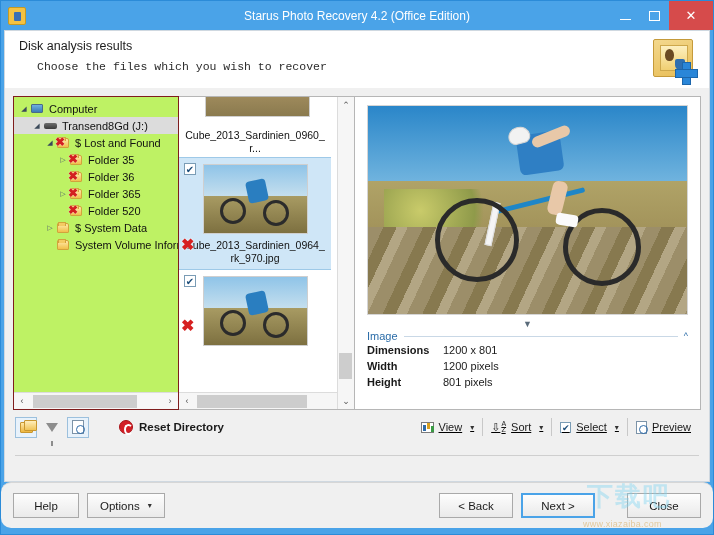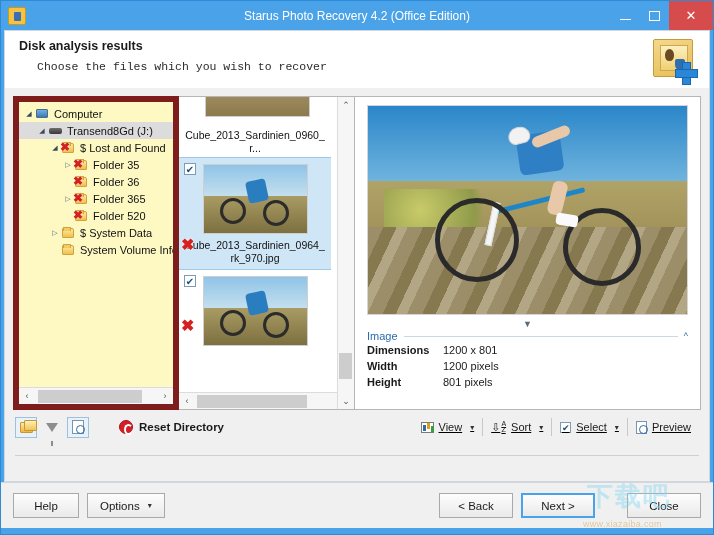--- a/index.html
+++ b/index.html
@@ -44,21 +44,21 @@
   }
   .winbtn.close { width: 44px; background: #d64b4b; font-size: 13px; }
   .min-glyph { width: 11px; height: 1px; background: #fff; margin-top: 7px; }
   .max-glyph { width: 11px; height: 10px; border: 1.5px solid #fff; }
   
   .header {
     flex: 0 0 58px; background: #ffffff;
     margin: 0 3px; border: 1px solid #cfd8e0; border-bottom: none;
     position: relative; padding: 8px 0 0 14px;
   }
-  .header h1 { font-size: 12.5px; font-weight: bold; color: #1b1b1b; }
+  .header h1 { font-size: 12.5px; font-weight: normal; color: #1b1b1b; }
   .header p { font-size: 11.5px; color: #2b2b2b; margin: 7px 0 0 18px; font-family: Liberation Mono, monospace; }
   .header-icon {
     position: absolute; right: 12px; top: 4px;
     width: 50px; height: 48px;
   }
   .hi-frame {
     position: absolute; left: 6px; top: 4px; width: 40px; height: 38px;
     background: linear-gradient(160deg,#f3d88d,#e8bd56);
     border: 1px solid #c59a3a; border-radius: 2px;
   }
@@ -85,22 +85,22 @@
   .hi-cross::after { left: 0; top: 7px; width: 21px; height: 7px; }
   
   .body-area {
     flex: 1 1 auto; background: #f0f0f0;
     margin: 0 3px; border: 1px solid #cfd8e0; border-top: none;
     display: flex; flex-direction: column;
   }
   .panels { display: flex; height: 322px; padding: 8px 8px 0 8px; gap: 0; }
   
   .tree-panel {
-    width: 166px; background: #fef9c3;
-    border: 6px solid #7f1d1d;
+    width: 166px; background: #bef264;
+    border: 1px solid #7f1d1d;
     display: flex; flex-direction: column;
   }
   .tree-scroll { flex: 1 1 auto; overflow: hidden; padding-top: 3px; }
   .tree-row {
     display: flex; align-items: center; height: 17px;
     font-size: 11px; color: #111; white-space: nowrap;
   }
   .tree-row.selected { background: #dcdcdc; }
   .expander {
     width: 12px; flex: 0 0 12px; text-align: center;
@@ -292,21 +292,21 @@
   .ic-preview::after { content: ""; position: absolute; left: 2px; top: 3px; width: 7px; height: 7px;
     border: 1.5px solid #2f6ba8; border-radius: 50%; }
   
   .statusline { height: 22px; flex: 0 0 22px; display: flex; align-items: center; padding: 0 10px; }
   .status-rule { flex: 1 1 auto; height: 1px; background: #cfcfcf; }
   .status-text { font-size: 11px; color: #1a1a1a; padding-left: 10px; }
   
   .footer {
     height: 46px; flex: 0 0 46px; background: #f0f0f0;
     border-top: 1px solid #d6d6d6; display: flex; align-items: center;
-    padding: 0 12px; gap: 8px; position: relative;
+    padding: 0 12px; gap: 8px; position: relative; border-radius: 10px;
   }
   .btn {
     height: 25px; min-width: 66px; padding: 0 12px;
     background: linear-gradient(180deg,#fdfdfd,#eaeaea);
     border: 1px solid #a9a9a9; font-size: 11.5px; color: #1a1a1a;
     display: flex; align-items: center; justify-content: center; gap: 5px;
   }
   .btn.primary { border: 2px solid #4aa3e8; }
   .btn.wide { min-width: 74px; }
   .footer-right { margin-left: auto; display: flex; gap: 8px; align-items: center; }

